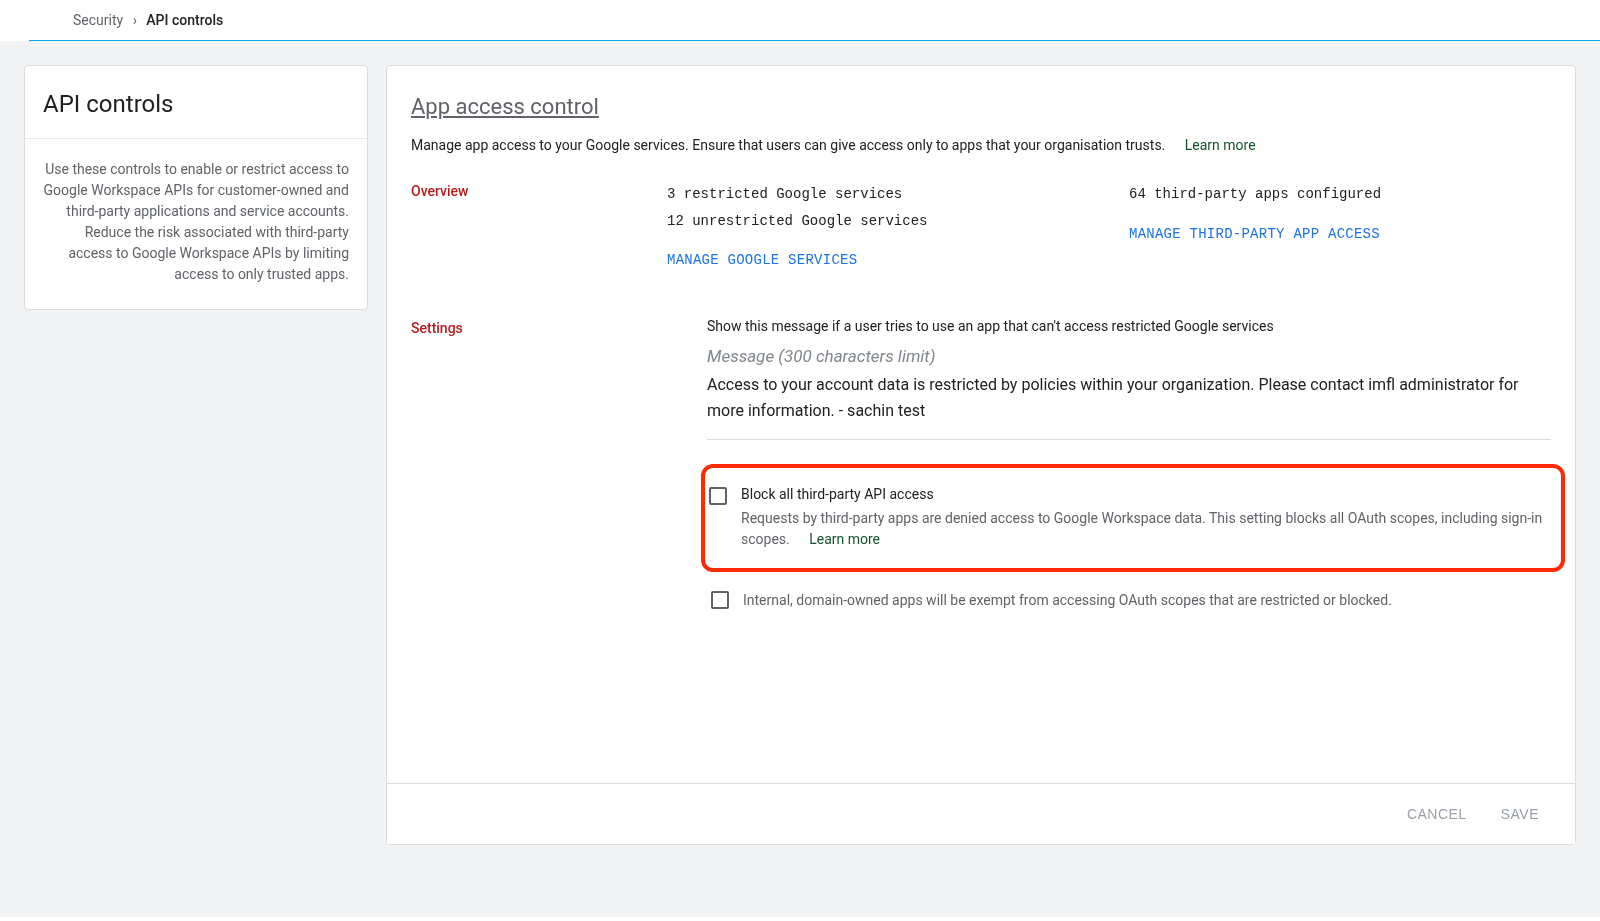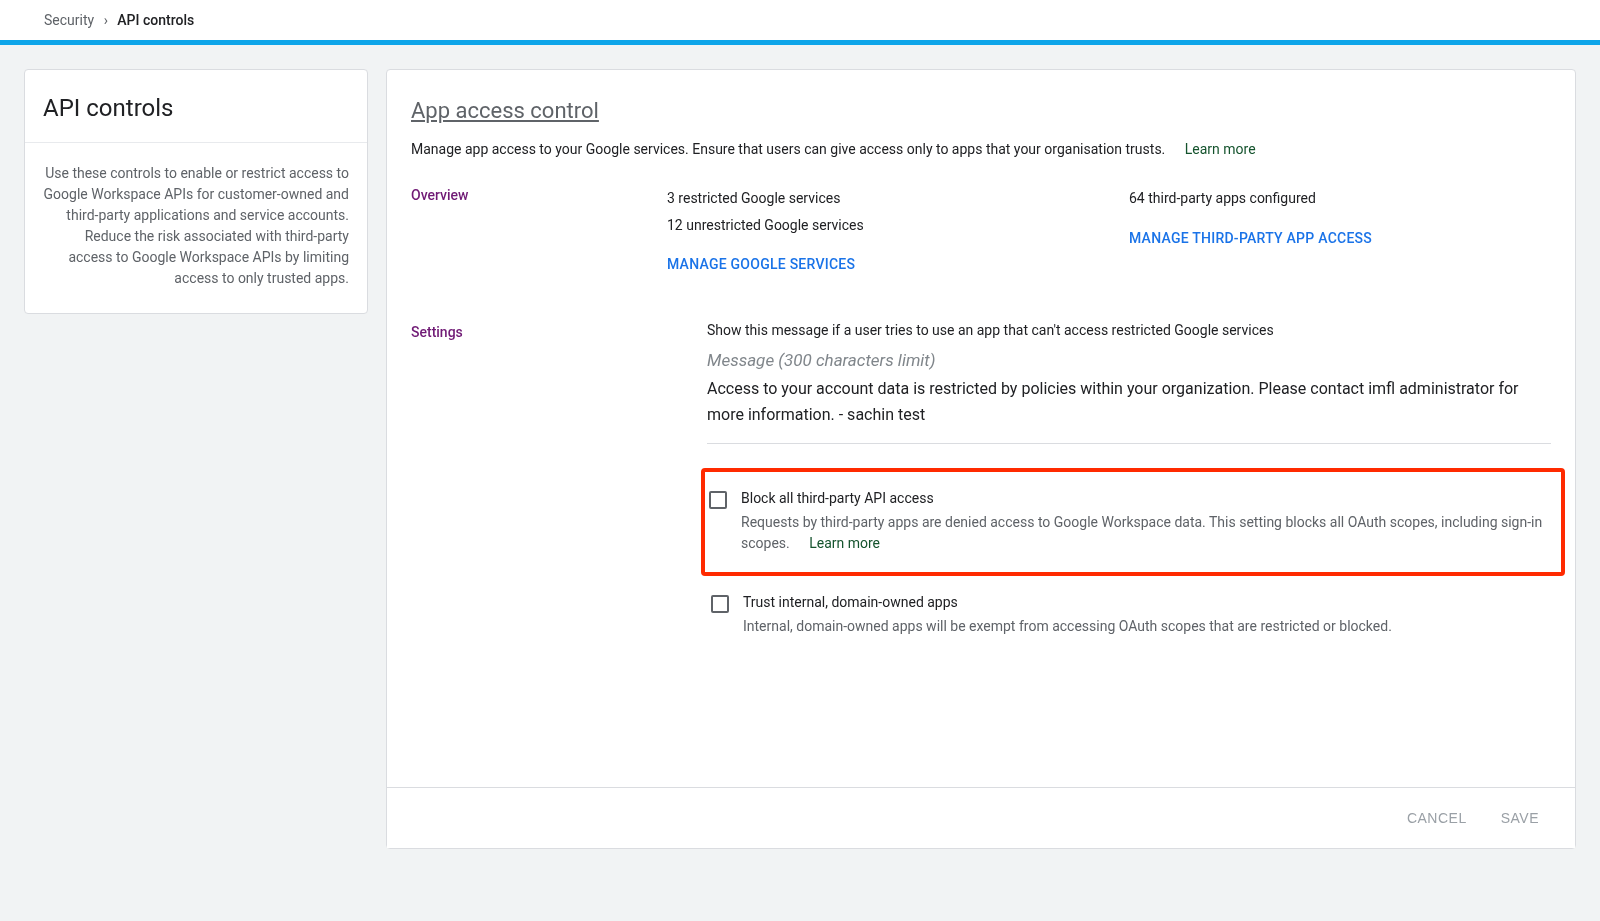--- a/index.html
+++ b/index.html
@@ -8,23 +8,24 @@
       padding: 0;
     }
     body {
       font-family: 'Google Sans', Roboto, Arial, sans-serif;
       background: #fff;
       color: #202124;
       font-size: 14px;
     }
     .breadcrumb {
       padding: 12px 44px;
-      border-bottom: 5px solid #0ea5e9;
-      font-size: 14px;
-      color: #5f6368;
+      border-bottom: 1px solid #0ea5e9;
+      font-size: 14px;
+      color: #5f6368;
+      margin-left: 29px;
     }
     .breadcrumb a {
       color: #5f6368;
       text-decoration: none;
     }
     .breadcrumb .current {
       color: #202124;
       font-weight: 500;
     }
     .breadcrumb .sep {
@@ -92,30 +93,31 @@
     }
     .section-row {
       display: flex;
       align-items: flex-start;
       margin-bottom: 50px;
     }
     .section-label {
       width: 256px;
       flex-shrink: 0;
       font-weight: 500;
-      color: #701a75;
+      color: #b91c1c;
       font-size: 14px;
       padding-top: 2px;
     }
     .section-content {
       flex: 1;
     }
     .overview-cols {
       display: flex;
       gap: 40px;
+      font-family: Liberation Mono, monospace;
     }
     .overview-col {
       flex: 1;
       min-width: 300px;
     }
     .overview-line {
       color: #202124;
       font-size: 14px;
       line-height: 1.9;
     }
@@ -149,21 +151,21 @@
     }
     .checkbox-block {
       display: flex;
       align-items: flex-start;
       gap: 14px;
       padding: 12px 4px 14px 4px;
       margin-bottom: 6px;
     }
     .checkbox-block.highlighted {
       border: 4px solid #ff2a00;
-      border-radius: 4px;
+      border-radius: 12px;
       padding: 18px 10px 18px 4px;
       margin-left: -6px;
       margin-right: -14px;
     }
     .checkbox {
       width: 18px;
       height: 18px;
       border: 2px solid #5f6368;
       border-radius: 2px;
       flex-shrink: 0;
@@ -266,21 +268,20 @@
               <div class="checkbox-label">Block all third-party API access</div>
               <div class="checkbox-desc">
                 <span>Requests by third-party apps are denied access to Google Workspace data. This setting blocks all OAuth scopes, including sign-in scopes. </span><a href="#" class="link">Learn more</a>
               </div>
             </div>
           </div>
 
           <div class="checkbox-block">
             <div class="checkbox"></div>
             <div class="checkbox-text">
-              <div class="checkbox-label">Trust internal, domain-owned apps</div>
               <div class="checkbox-desc">Internal, domain-owned apps will be exempt from accessing OAuth scopes that are restricted or blocked.</div>
             </div>
           </div>
 
         </div>
       </div>
     </div>
 
     <div class="footer-bar">
       <button class="footer-btn">CANCEL</button>

